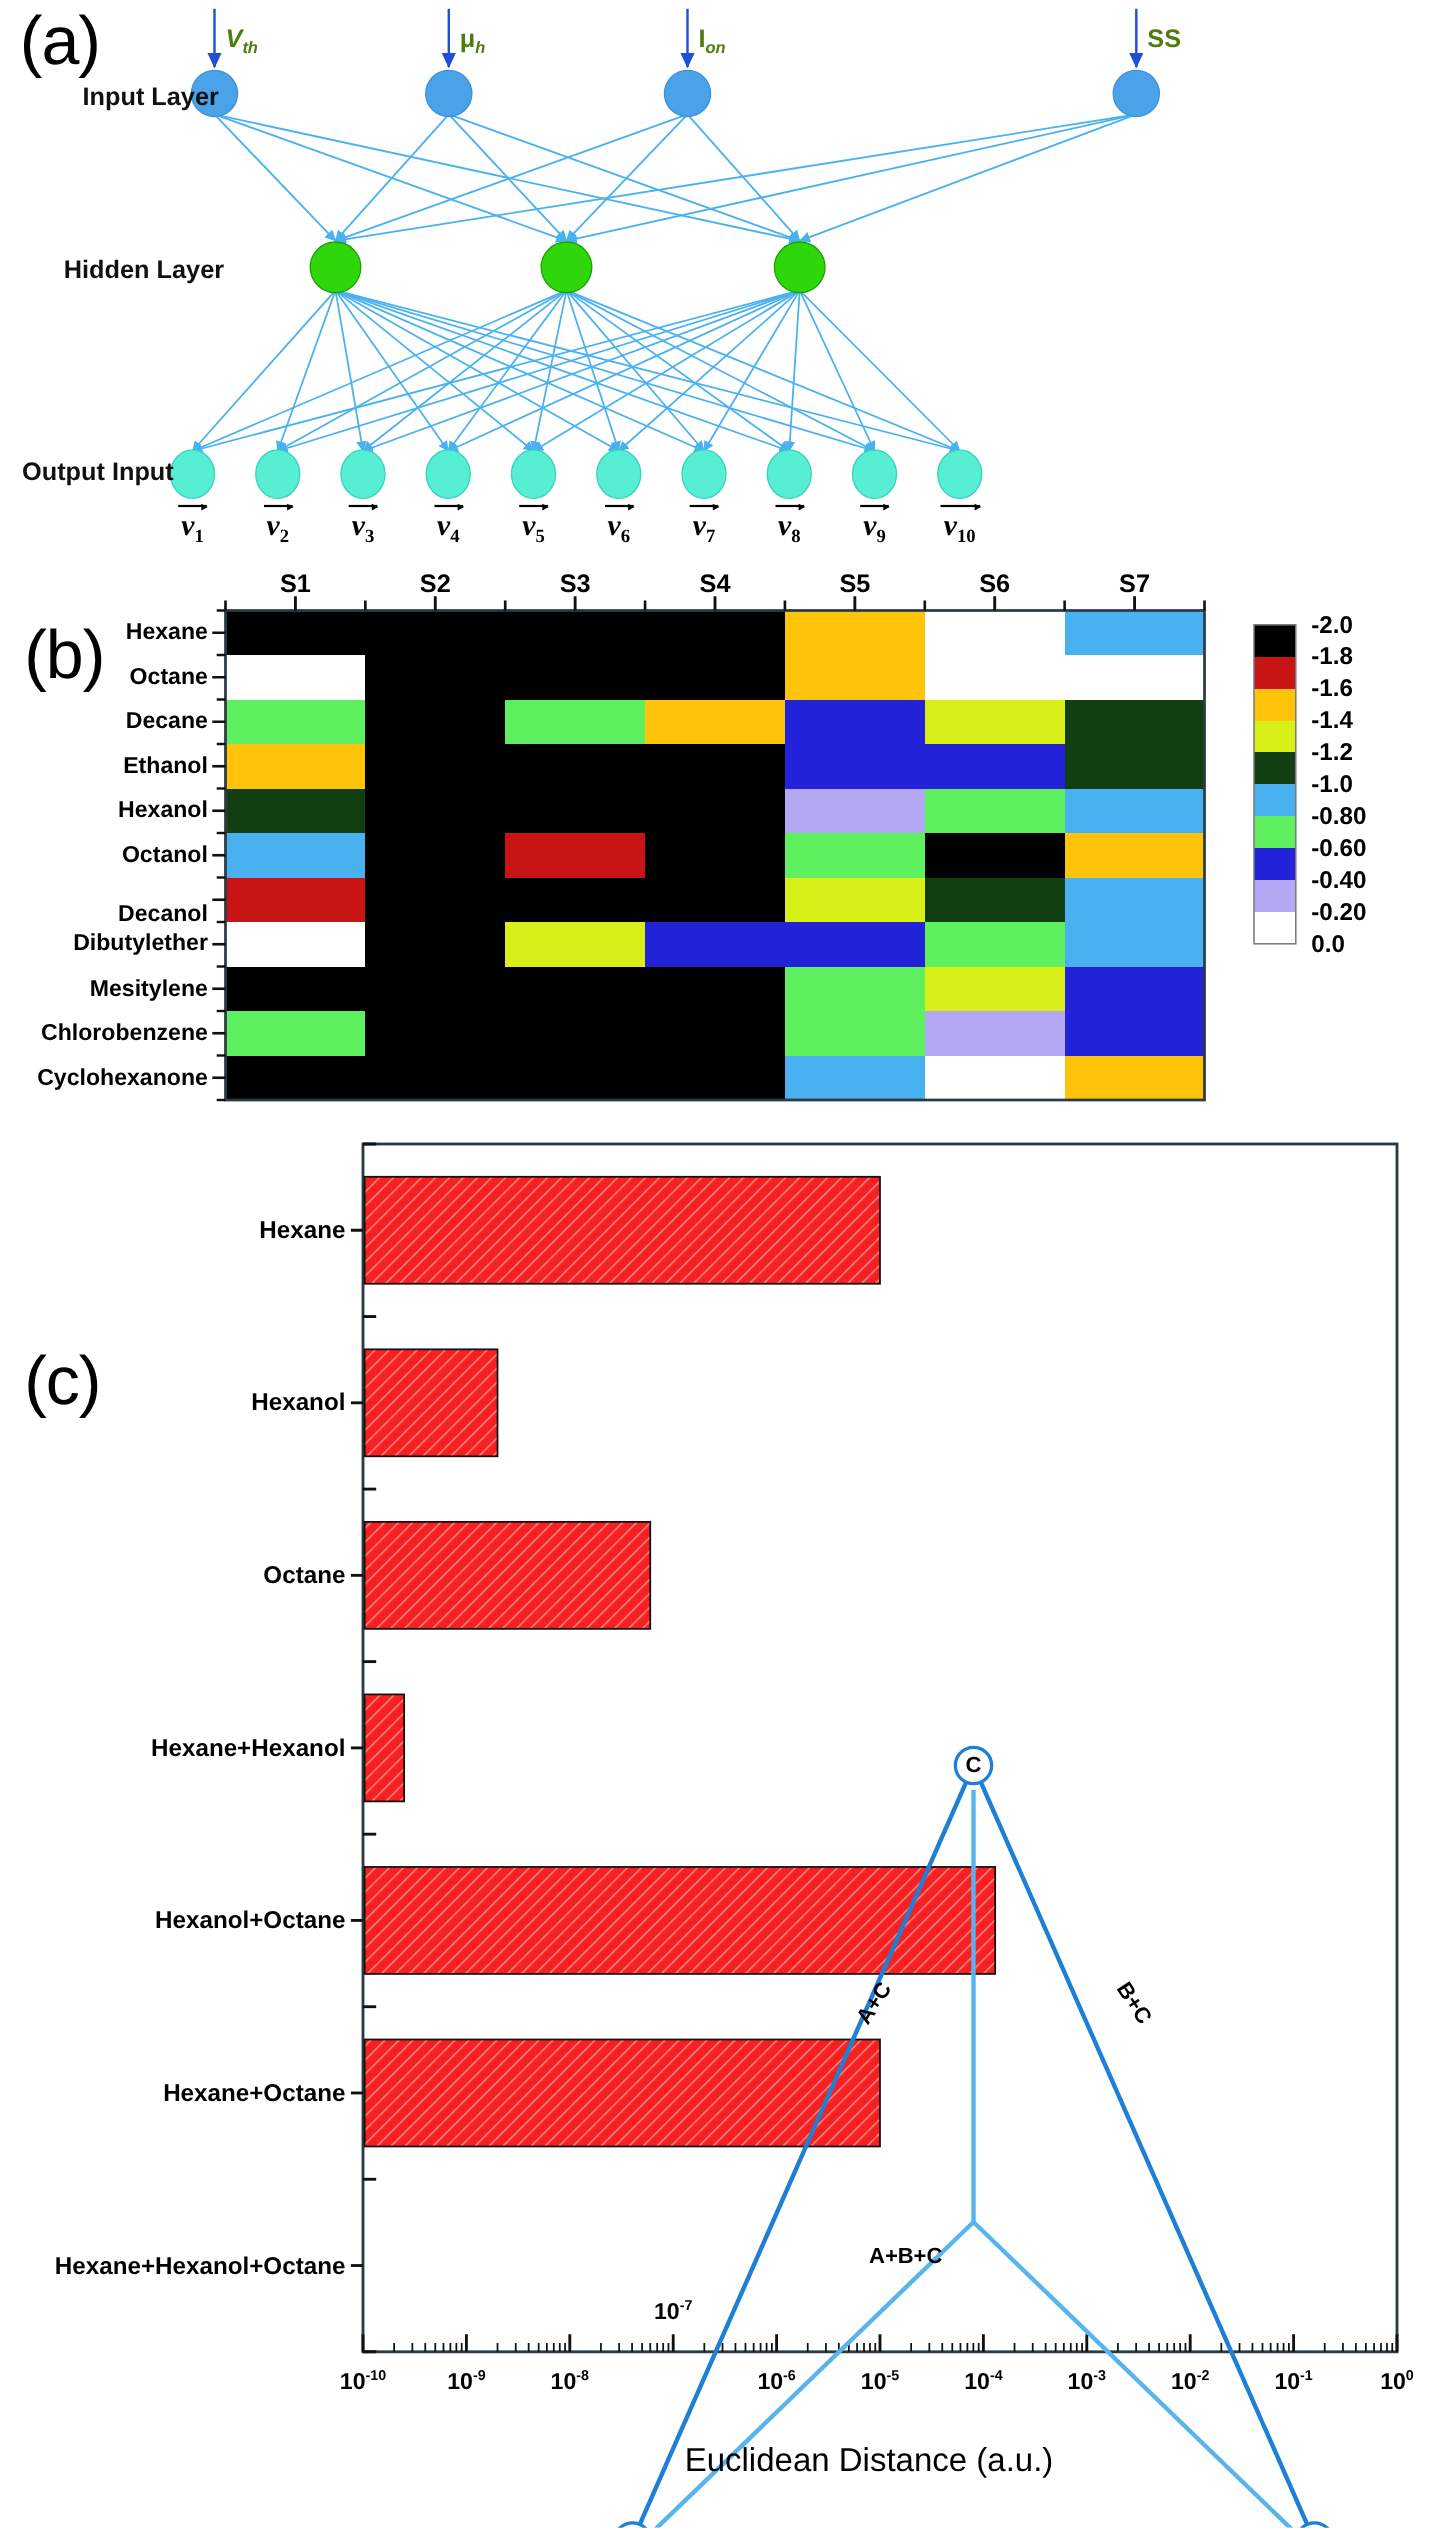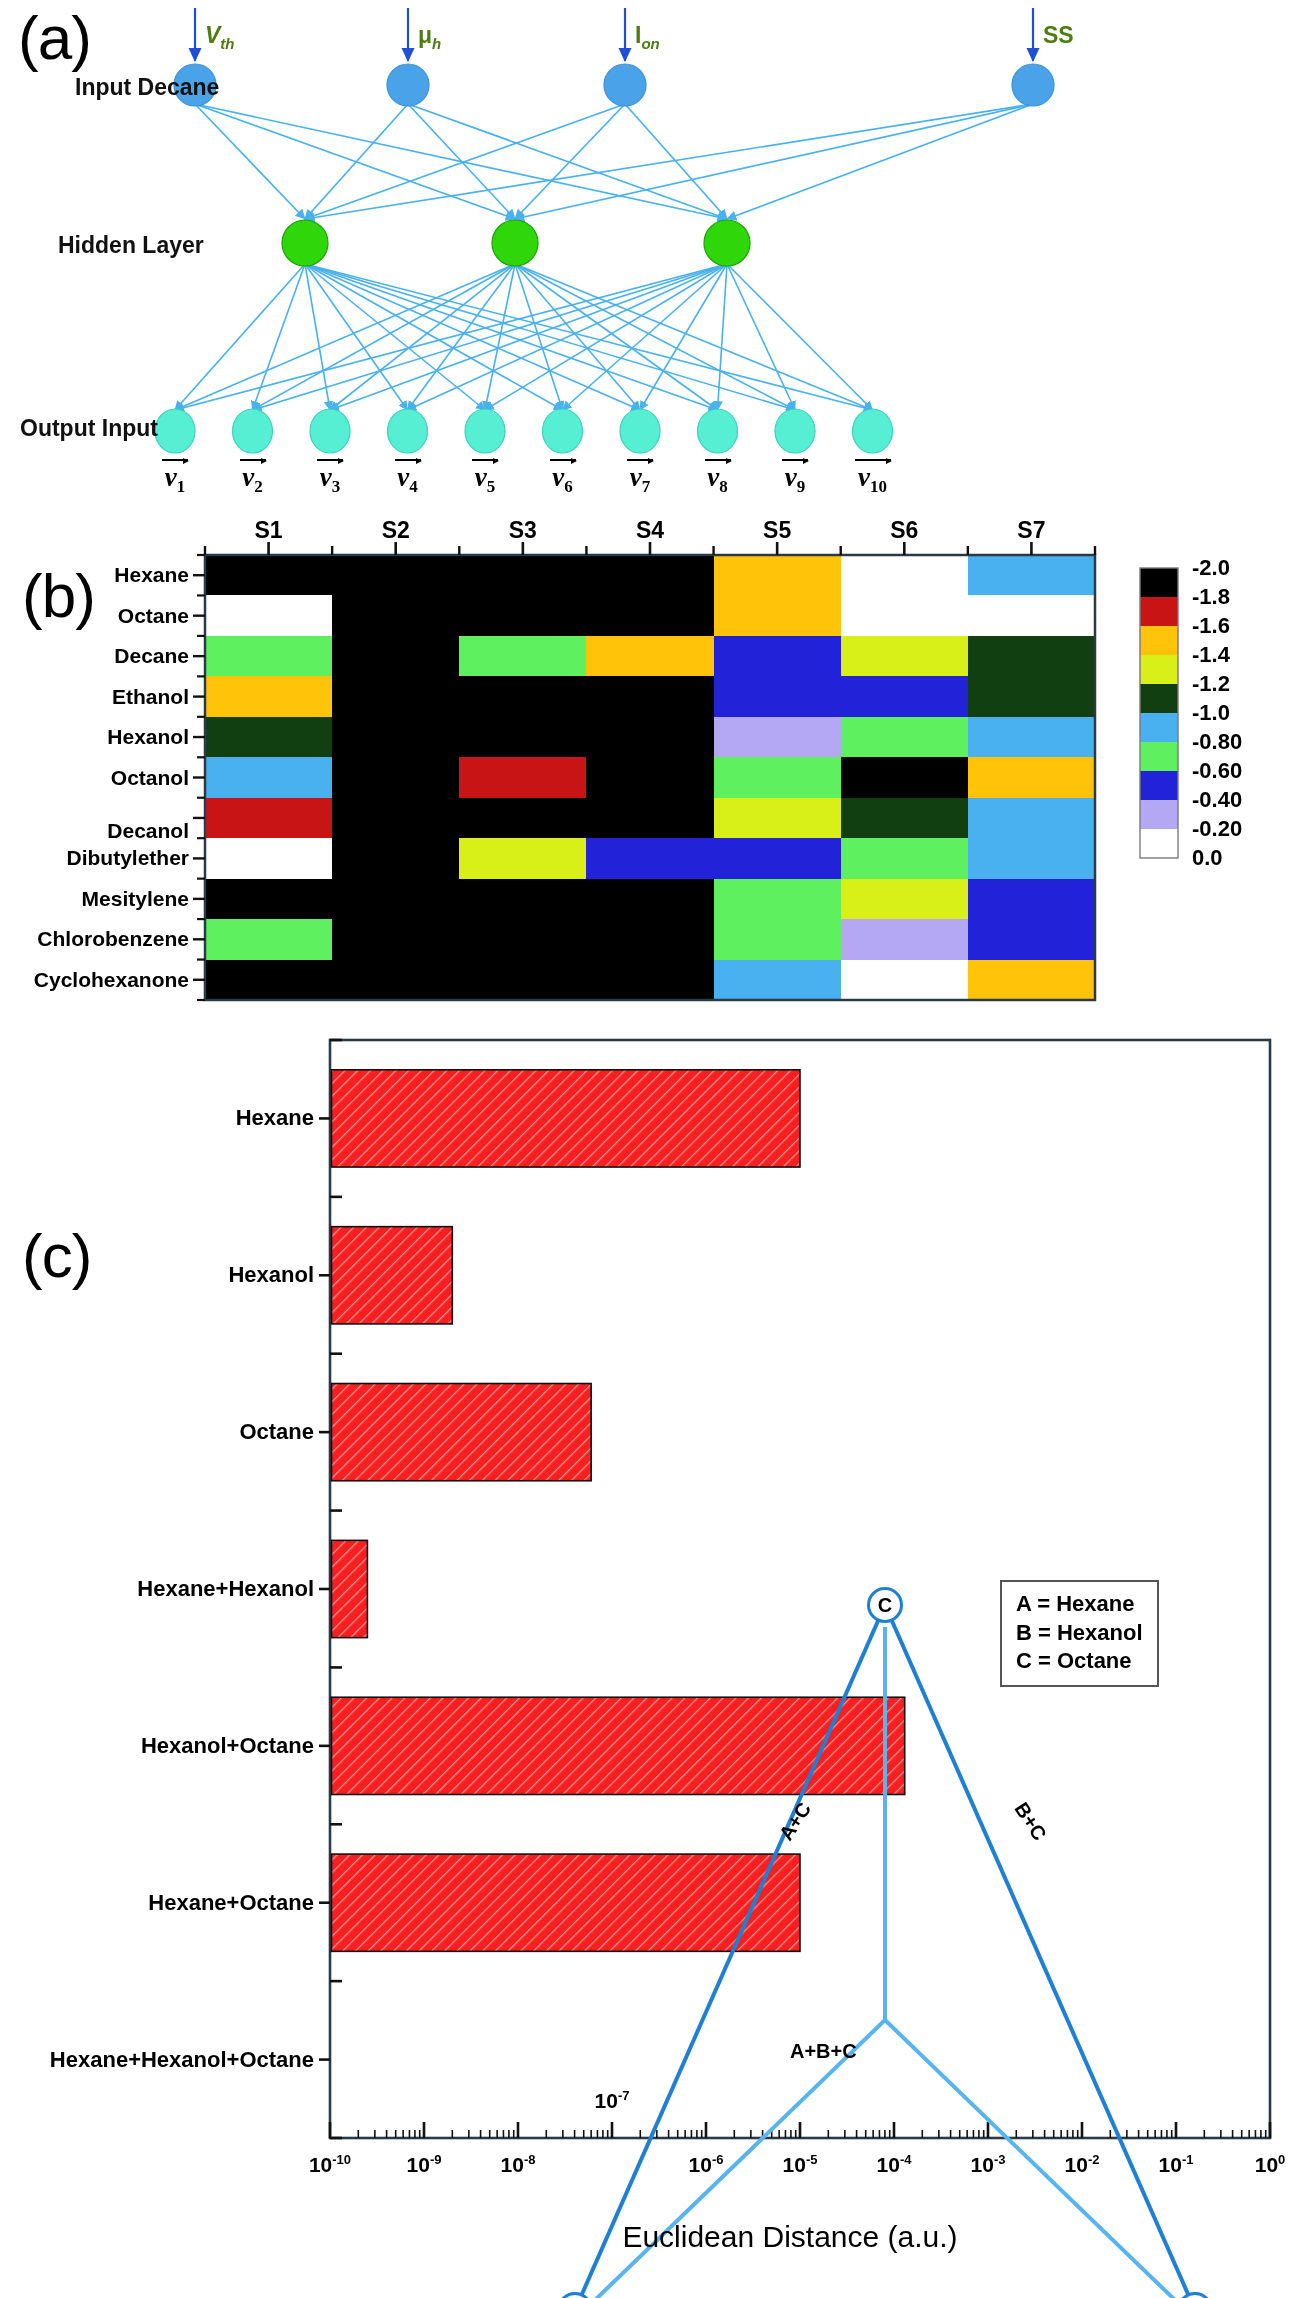--- a/index.html
+++ b/index.html
@@ -113,21 +113,21 @@
         <ellipse cx="330" cy="431" rx="20" ry="22" fill="#57efd4" stroke="#3ad2bb" stroke-width="1.2"></ellipse>
         <ellipse cx="407.5" cy="431" rx="20" ry="22" fill="#57efd4" stroke="#3ad2bb" stroke-width="1.2"></ellipse>
         <ellipse cx="485" cy="431" rx="20" ry="22" fill="#57efd4" stroke="#3ad2bb" stroke-width="1.2"></ellipse>
         <ellipse cx="562.5" cy="431" rx="20" ry="22" fill="#57efd4" stroke="#3ad2bb" stroke-width="1.2"></ellipse>
         <ellipse cx="640" cy="431" rx="20" ry="22" fill="#57efd4" stroke="#3ad2bb" stroke-width="1.2"></ellipse>
         <ellipse cx="717.5" cy="431" rx="20" ry="22" fill="#57efd4" stroke="#3ad2bb" stroke-width="1.2"></ellipse>
         <ellipse cx="795" cy="431" rx="20" ry="22" fill="#57efd4" stroke="#3ad2bb" stroke-width="1.2"></ellipse>
         <ellipse cx="872.5" cy="431" rx="20" ry="22" fill="#57efd4" stroke="#3ad2bb" stroke-width="1.2"></ellipse>
       </svg>
 
-    <div class="layer-label" style="left:75px;top:74px;">Input Decane</div>
+    <div class="layer-label" style="left:75px;top:74px;">Input Layer</div>
     <div class="layer-label" style="left:58px;top:232px;">Hidden Layer</div>
     <div class="layer-label" style="left:20px;top:415px;">Output Input</div>
 
     <div id="input-anno">
         <div class="in-label" style="left: 205px; top: 22px;"><span>V</span><sub>th</sub></div>
         <div class="in-label" style="left: 418px; top: 22px;"><span style="font-style: normal;">μ</span><sub>h</sub></div>
         <div class="in-label" style="left: 635px; top: 22px;"><span style="font-style: normal;">I</span><sub>on</sub></div>
         <div class="in-label" style="left: 1043px; top: 22px;"><span style="font-style: normal;">SS</span></div>
       </div>
     <div id="output-anno">
@@ -473,20 +473,15 @@
     <div id="tri-nodes">
         <div class="tri-node" style="left: 575px; top: 1290px;">A</div>
         <div class="tri-node" style="left: 1195px; top: 1290px;">B</div>
         <div class="tri-node" style="left: 885px; top: 585px;">C</div>
       </div>
     <div id="tri-edgelabels">
         <div class="tri-edge-label" style="left: 775px; top: 790px; transform: rotate(-57deg);">A+C</div>
         <div class="tri-edge-label" style="left: 1010px; top: 790px; transform: rotate(57deg);">B+C</div>
         <div class="tri-edge-label" style="left: 790px; top: 1020px; transform: rotate(0deg);">A+B+C</div>
       </div>
-    <div class="legend-box" style="left:1000px;top:560px;">
-      <div class="legend-line">A = Hexane</div>
-      <div class="legend-line">B = Hexanol</div>
-      <div class="legend-line">C = Octane</div>
-    </div>
   </div>
 
 </div>
 
 </body></html>

